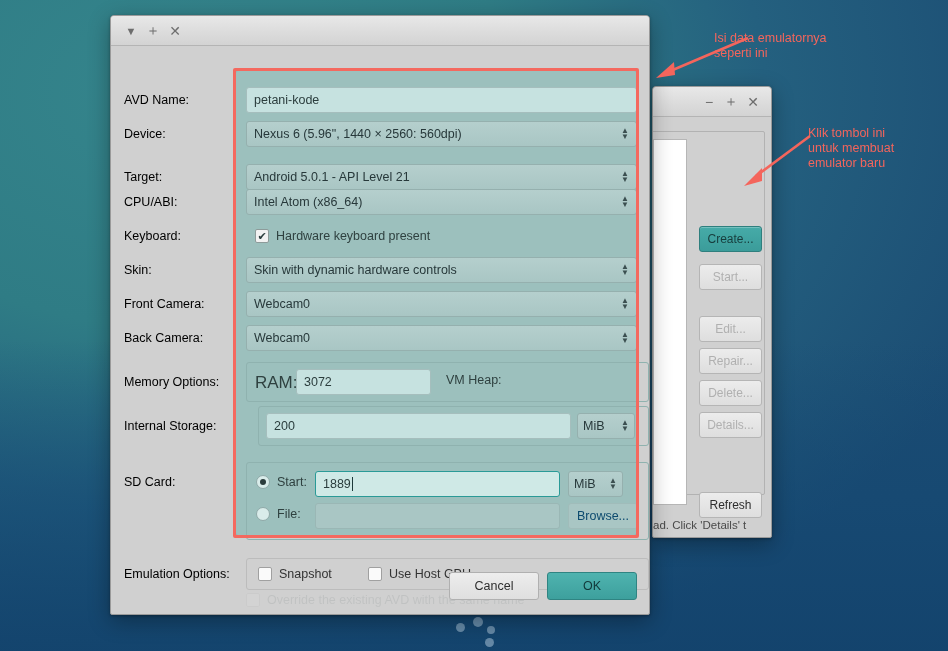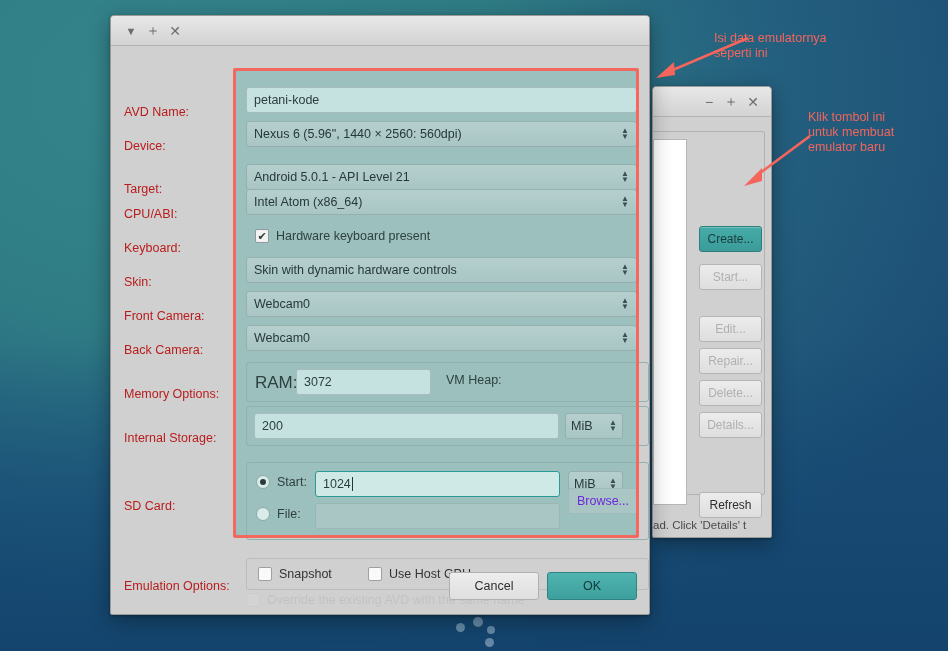--- a/index.html
+++ b/index.html
@@ -93,23 +93,22 @@
     background: #d0d0d0;
   }
   #dialog-body { position: relative; height: calc(100% - 30px); }
 
   .row {
     position: absolute; left: 0; width: 100%;
     display: flex; align-items: center;
   }
   .lbl {
     width: 135px; padding-left: 13px;
-    font-size: 12.5px; color: #b91c1c;
+    font-size: 12.5px; color: #000000;
     text-align: left;
-    margin-top: 24px;
   }
   .field-area { flex: 1; padding-right: 12px; display: flex; align-items: center; }
 
   .txtinput {
     height: 26px; width: 100%;
     background: #c6e2e0;
     border: 1px solid #a5bebd;
     border-radius: 3px;
     font-size: 12.5px; color: #2b3d3d;
     padding: 0 7px;
@@ -348,21 +347,21 @@
       <div class="row" style="top:316px;height:40px;">
         <div class="lbl">Memory Options:</div>
         <div class="field-area" style="position:relative;height:40px;">
           <div style="position:absolute;left:0;right:0;top:0;bottom:0;border:1px solid #8fb2af;border-radius:3px;"></div>
           <div style="position:absolute;left:9px;top:11px;font-size:17px;color:#2f4140;text-align:center;">RAM:</div>
           <div class="txtinput" style="position:absolute;left:50px;top:7px;width:135px;">3072</div>
           <div style="position:absolute;left:200px;top:11px;font-size:12.5px;color:#2f4140;">VM Heap:</div>
         </div>
       </div>
 
-      <div class="row" style="top:366px;height:28px;">
+      <div class="row" style="top:366px;height:28px;gap:12px;">
         <div class="lbl">Internal Storage:</div>
         <div class="field-area" style="position:relative;height:40px;">
           <div style="position:absolute;left:0;right:0;top:0;bottom:0;border:1px solid #8fb2af;border-radius:3px;"></div>
           <div class="txtinput" style="position:absolute;left:8px;top:7px;width:305px;">200</div>
           <div class="combo" style="position:absolute;left:319px;top:7px;width:58px;padding:0 5px;">
             <span>MiB</span>
             <span class="spin-arrows">
                 <span>▲</span>
                 <span>▼</span>
               </span>
@@ -375,37 +374,37 @@
         <div class="field-area" style="position:relative;height:78px;">
           <div style="position:absolute;left:0;right:0;top:0;bottom:0;border:1px solid #8fb2af;border-radius:3px;"></div>
 
           <div style="position:absolute;left:10px;top:13px;display:flex;align-items:center;">
             <div class="radio">
                 <span class="rdot"></span>
               </div>
             <span class="inline-label">Start:</span>
           </div>
           <div class="txtinput focused" style="position:absolute;left:69px;top:9px;width:245px;">
-            <span>1024</span>
+            <span>1889</span>
               <span style="display:inline-block;width:1px;height:14px;background:#1d3a3a;margin-left:1px;"></span>
           </div>
           <div class="combo" style="position:absolute;left:322px;top:9px;width:55px;padding:0 5px;">
             <span>MiB</span>
             <span class="spin-arrows">
                 <span>▲</span>
                 <span>▼</span>
               </span>
           </div>
 
           <div style="position:absolute;left:10px;top:45px;display:flex;align-items:center;">
             <div class="radio"></div>
             <span class="inline-label">File:</span>
           </div>
           <div class="txtinput" style="position:absolute;left:69px;top:41px;width:245px;background:#a9c6c4;border-color:#9ab7b5;"></div>
-          <div style="position:absolute;left:322px;top:26px;width:70px;height:26px;border:1px solid #a0bcba;border-radius:3px;background:#a9c6c4;color:#6d28d9;font-size:12.5px;display:flex;align-items:center;justify-content:center;">Browse...</div>
+          <div style="position:absolute;left:322px;top:41px;width:70px;height:26px;border:1px solid #a0bcba;border-radius:3px;background:#a9c6c4;color:#0c4a6e;font-size:12.5px;display:flex;align-items:center;justify-content:center;">Browse...</div>
         </div>
       </div>
 
       <div class="row" style="top:512px;height:32px;">
         <div class="lbl">Emulation Options:</div>
         <div class="field-area" style="position:relative;height:32px;">
           <div style="position:absolute;left:0;right:0;top:0;bottom:0;border:1px solid #bcbcbc;border-radius:3px;"></div>
           <div style="position:absolute;left:12px;top:9px;display:flex;align-items:center;">
             <div class="cbox light"></div>
             <span class="inline-label" style="color:#333;">Snapshot</span>
@@ -433,21 +432,21 @@
   </div>
 
   <div class="anno-text" style="left:714px; top:31px; width:180px;">Isi data emulatornya
 seperti ini</div>
 
   <svg class="arrow-svg" width="110" height="60" style="left:648px; top:30px;" viewBox="0 0 110 60">
     <line x1="100" y1="8" x2="20" y2="42" stroke="#f4655c" stroke-width="2.6"></line>
     <polygon points="8,48 26,32 27,45" fill="#f4655c"></polygon>
   </svg>
 
-  <div class="anno-text" style="left:808px; top:110px; width:140px;">Klik tombol ini
+  <div class="anno-text" style="left:808px; top:126px; width:140px;">Klik tombol ini
 untuk membuat
 emulator baru</div>
 
   <svg class="arrow-svg" width="90" height="70" style="left:730px; top:128px;" viewBox="0 0 90 70">
     <line x1="80" y1="8" x2="26" y2="48" stroke="#f4655c" stroke-width="2.6"></line>
     <polygon points="14,58 32,40 32,53" fill="#f4655c"></polygon>
   </svg>
 </div>
 
 </body></html>

